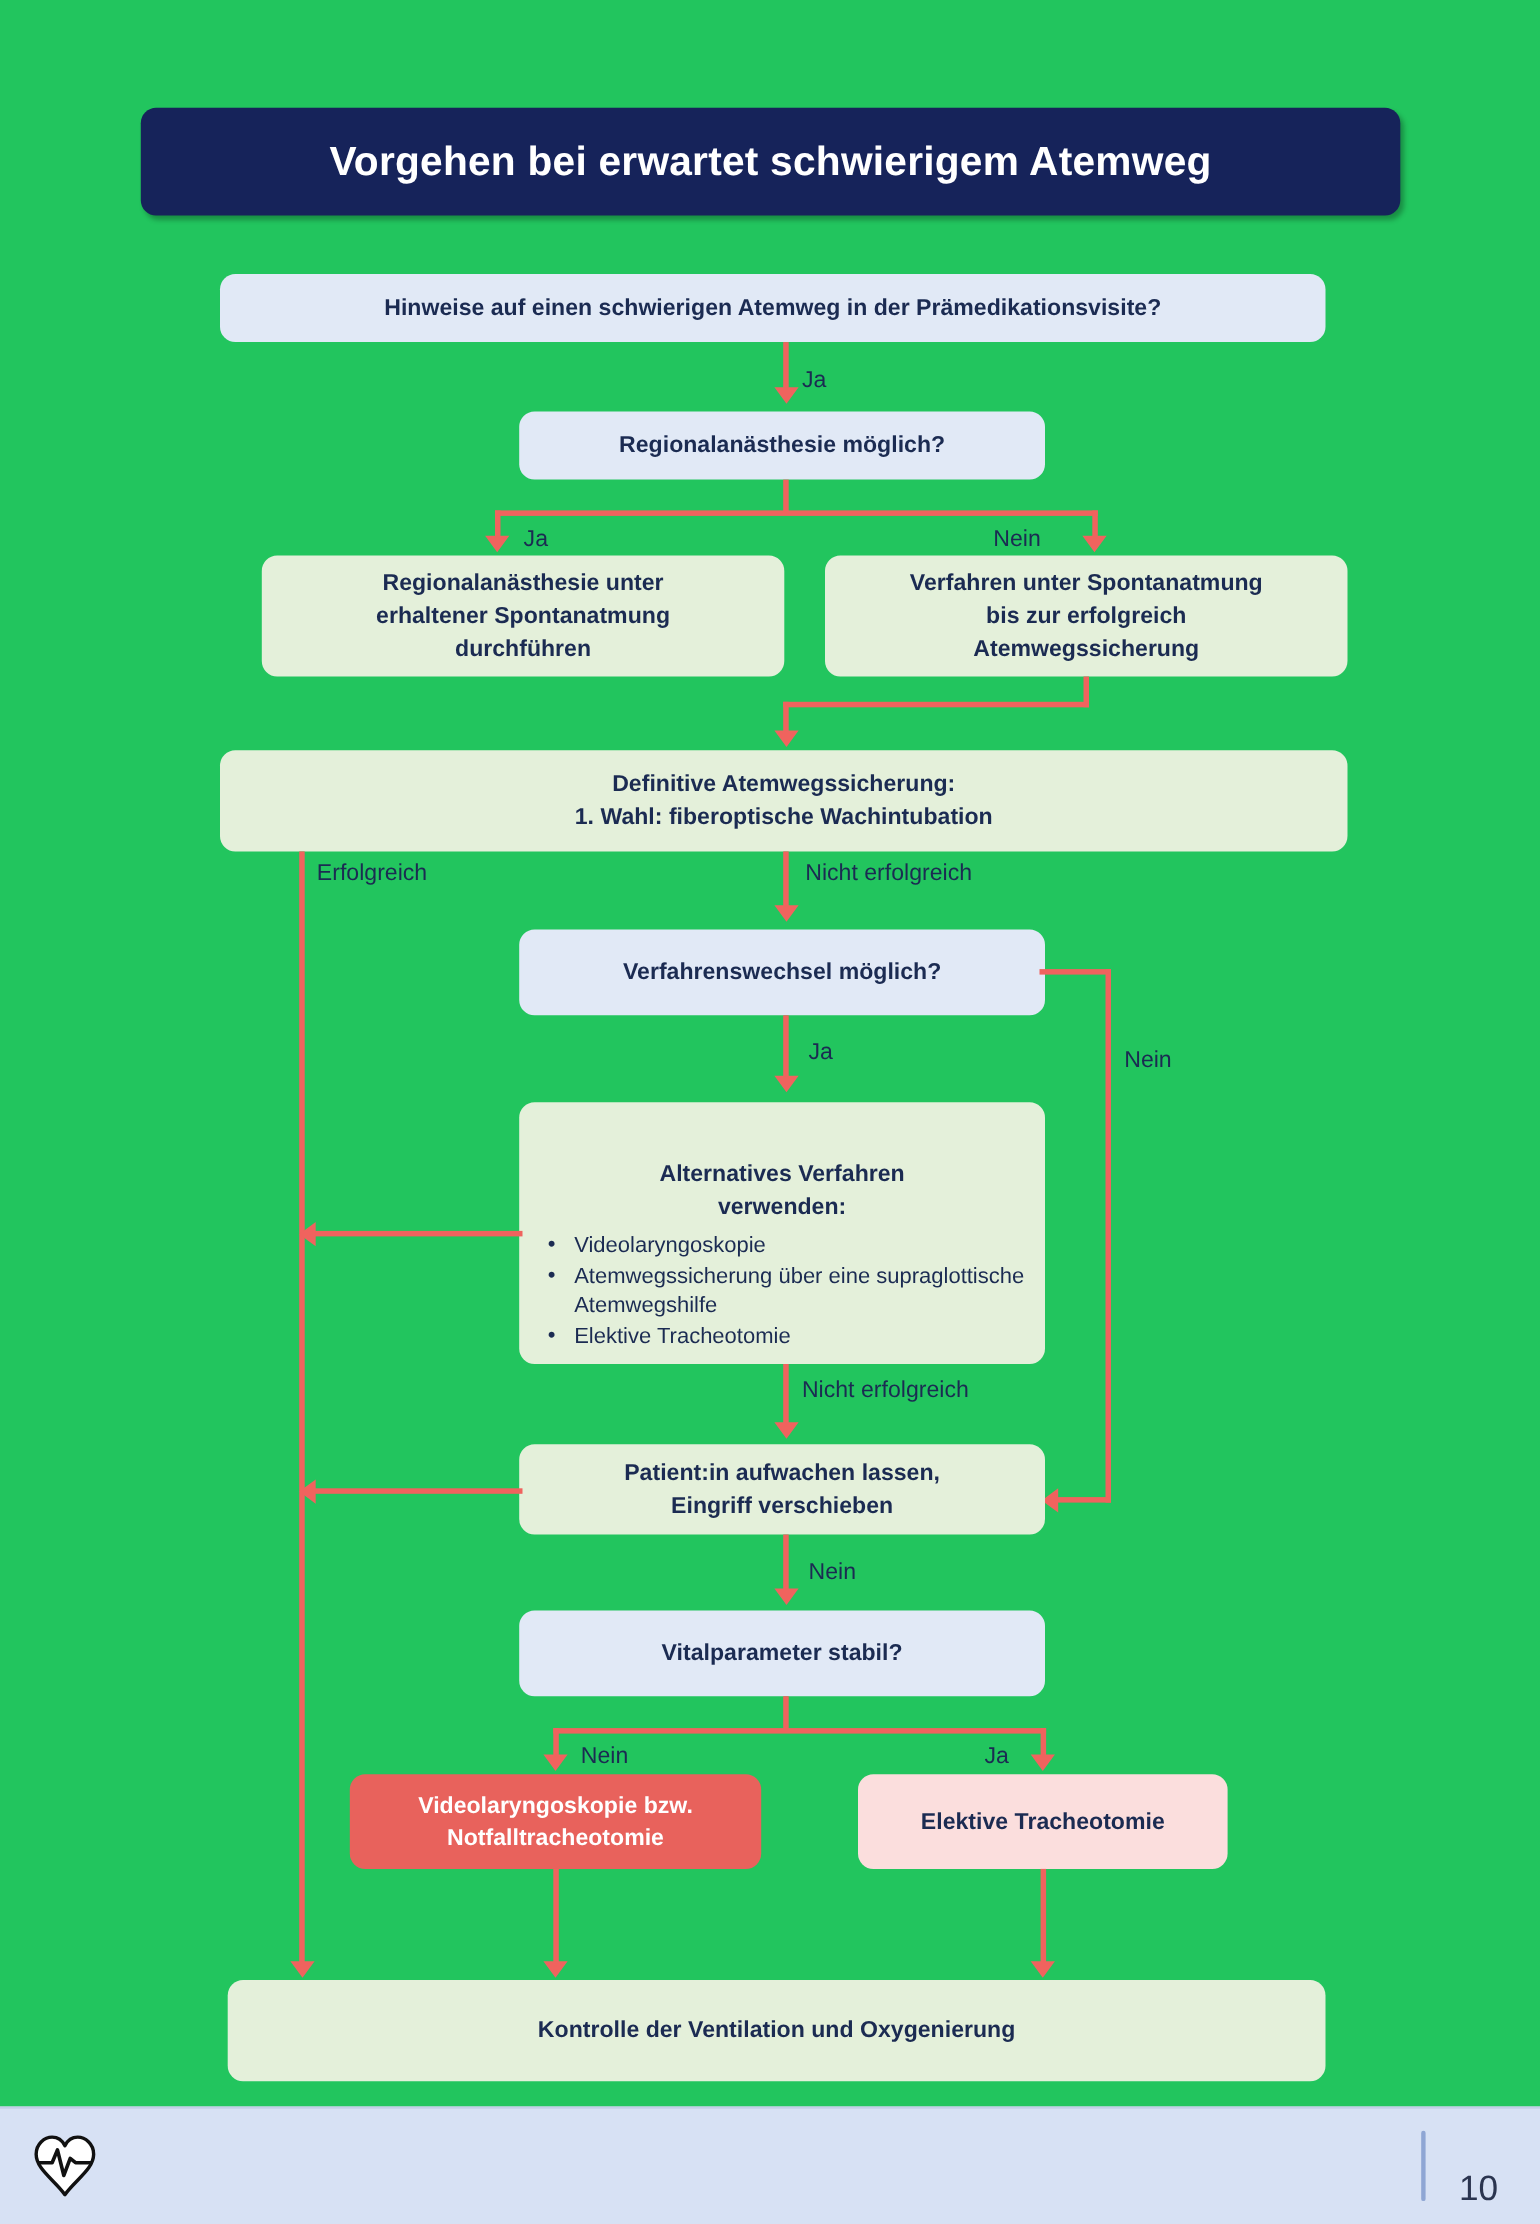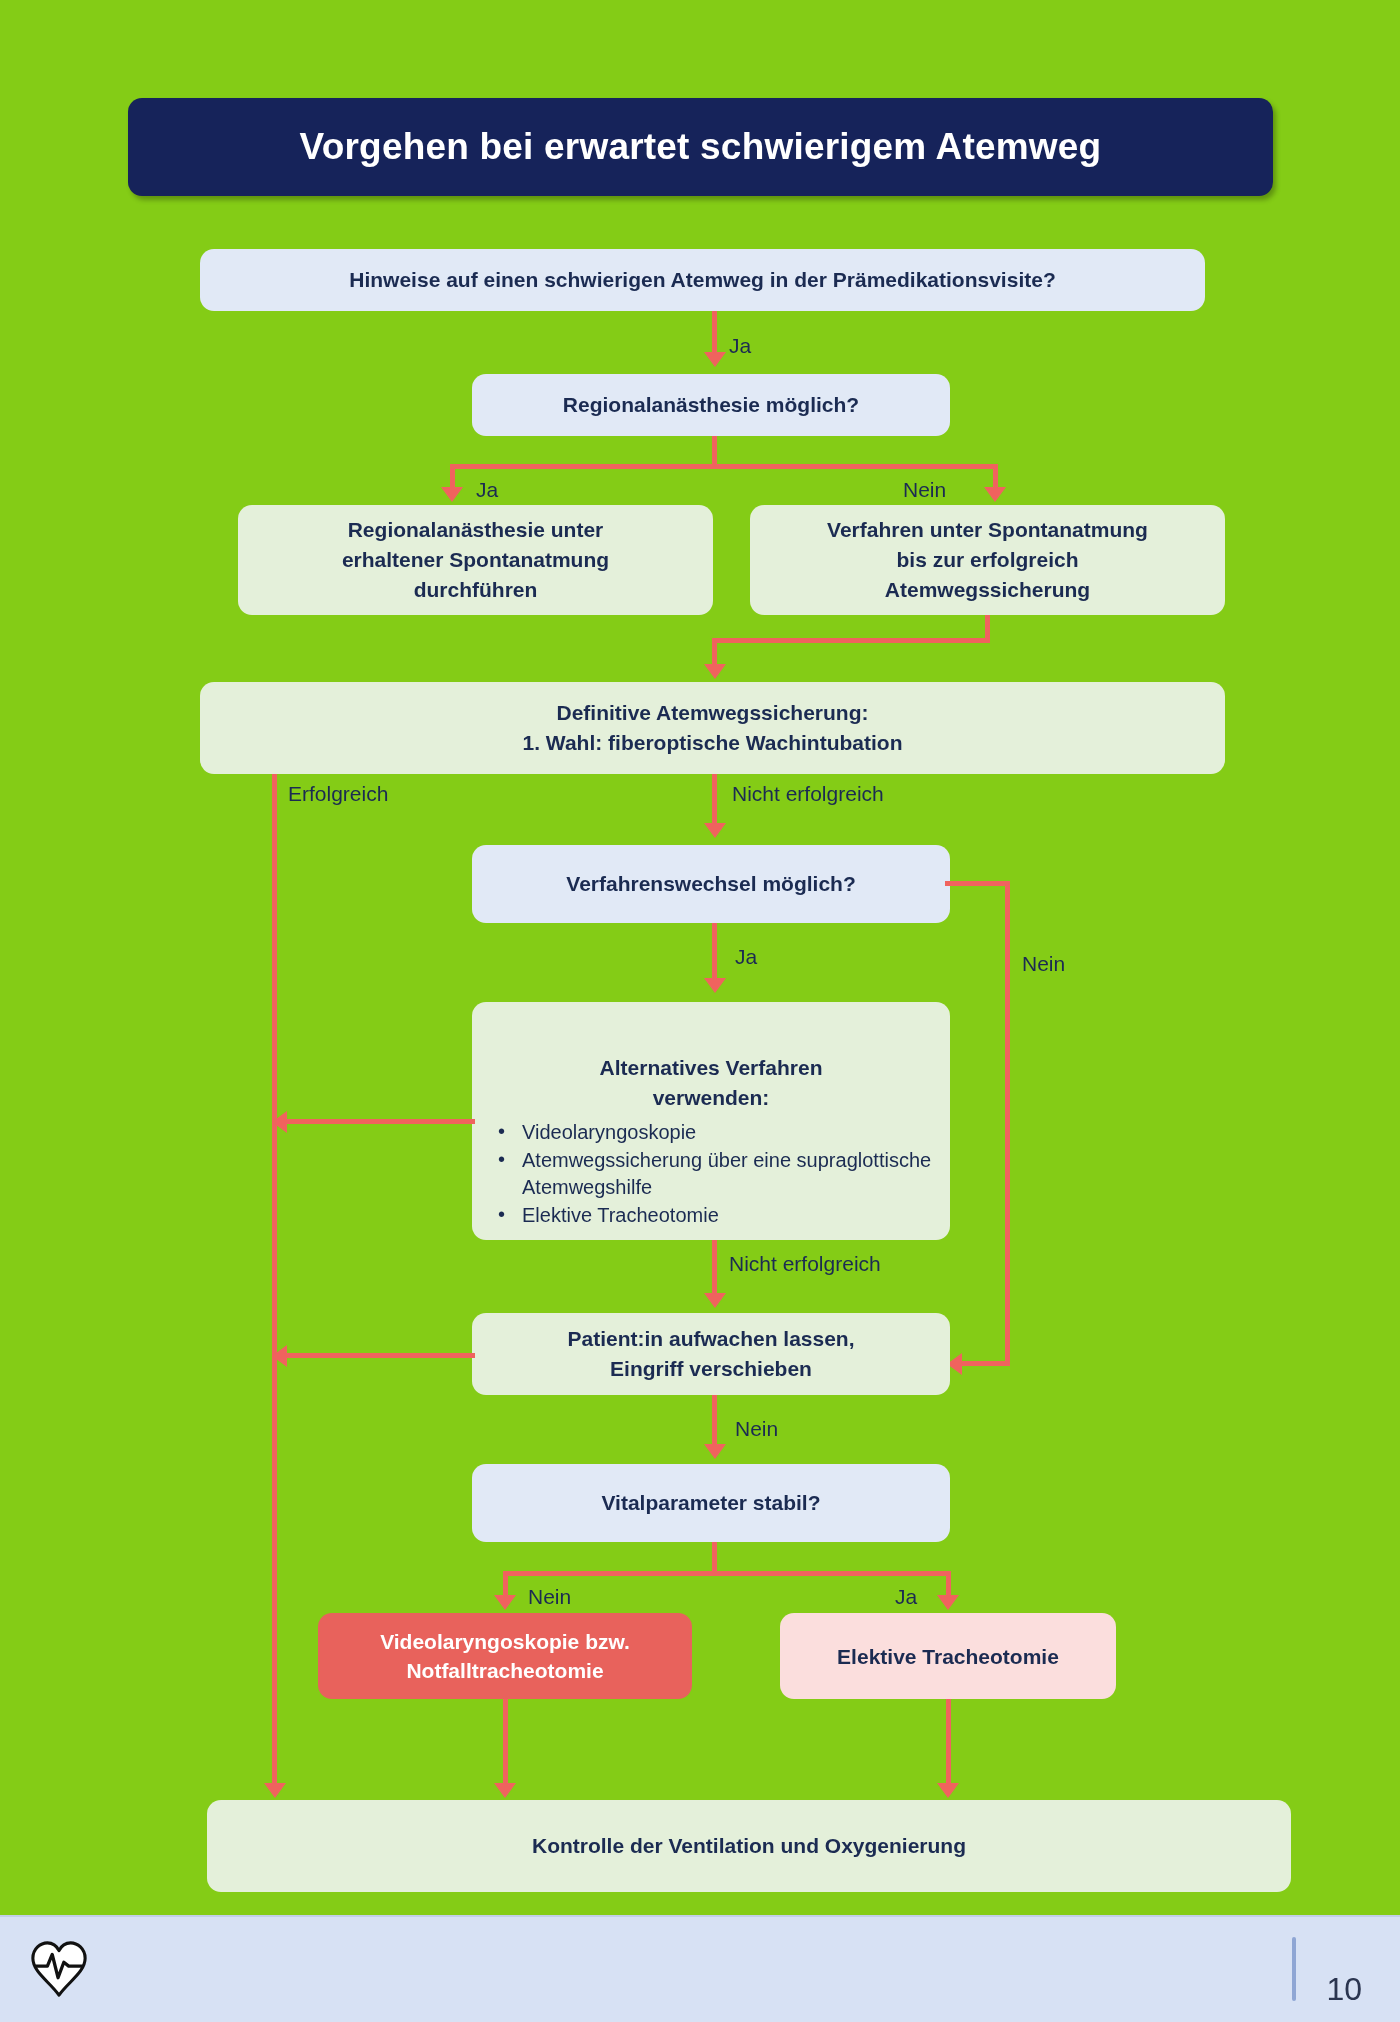--- a/index.html
+++ b/index.html
@@ -11,21 +11,21 @@
     width: 1400px;
     height: 2022px;
     position: relative;
     font-family: "Liberation Sans", sans-serif;
     overflow: hidden;
   }
 
   .page {
     position: absolute;
     inset: 0;
-    background: #84cc16;
+    background: #22c55e;
   }
 
   
   .title-banner {
     position: absolute;
     left: 128px;
     top: 98px;
     width: 1145px;
     height: 98px;
     background: #16235a;
@@ -325,21 +325,21 @@
   <div class="node soft-red" style="left:780px; top:1613px; width:336px; height:86px;">
     <span class="line">Elektive Tracheotomie</span>
   </div>
 
   <div class="vline" style="left:503px; top:1699px; height:88px;"></div>
   <div class="arrow-down" style="left:494px; top:1783px;"></div>
 
   <div class="vline" style="left:946px; top:1699px; height:88px;"></div>
   <div class="arrow-down" style="left:937px; top:1783px;"></div>
 
-  <div class="node action" style="left:207px; top:1800px; width:1084px; height:92px;justify-content:center;">
+  <div class="node action" style="left:207px; top:1800px; width:998px; height:92px;justify-content:center;">
     <span class="line">Kontrolle der Ventilation und Oxygenierung</span>
   </div>
 
   <div class="footer">
     <svg class="footer-logo" viewBox="0 0 64 62">
       <path d="M32 58 C 22 44, 5 34, 5 20 C 5 10, 13 4, 20 4 C 26 4, 30 8, 32 12 C 34 8, 38 4, 44 4 C 51 4, 59 10, 59 20 C 59 34, 42 44, 32 58 Z" fill="#ffffff" stroke="#111111" stroke-width="3.2" stroke-linejoin="round"></path>
       <polyline points="8,28 20,28 25,16 31,40 37,24 42,28 56,28" fill="none" stroke="#111111" stroke-width="3.4" stroke-linecap="round" stroke-linejoin="round"></polyline>
     </svg>
     <div class="footer-divider"></div>
     <div class="footer-page">10</div>

